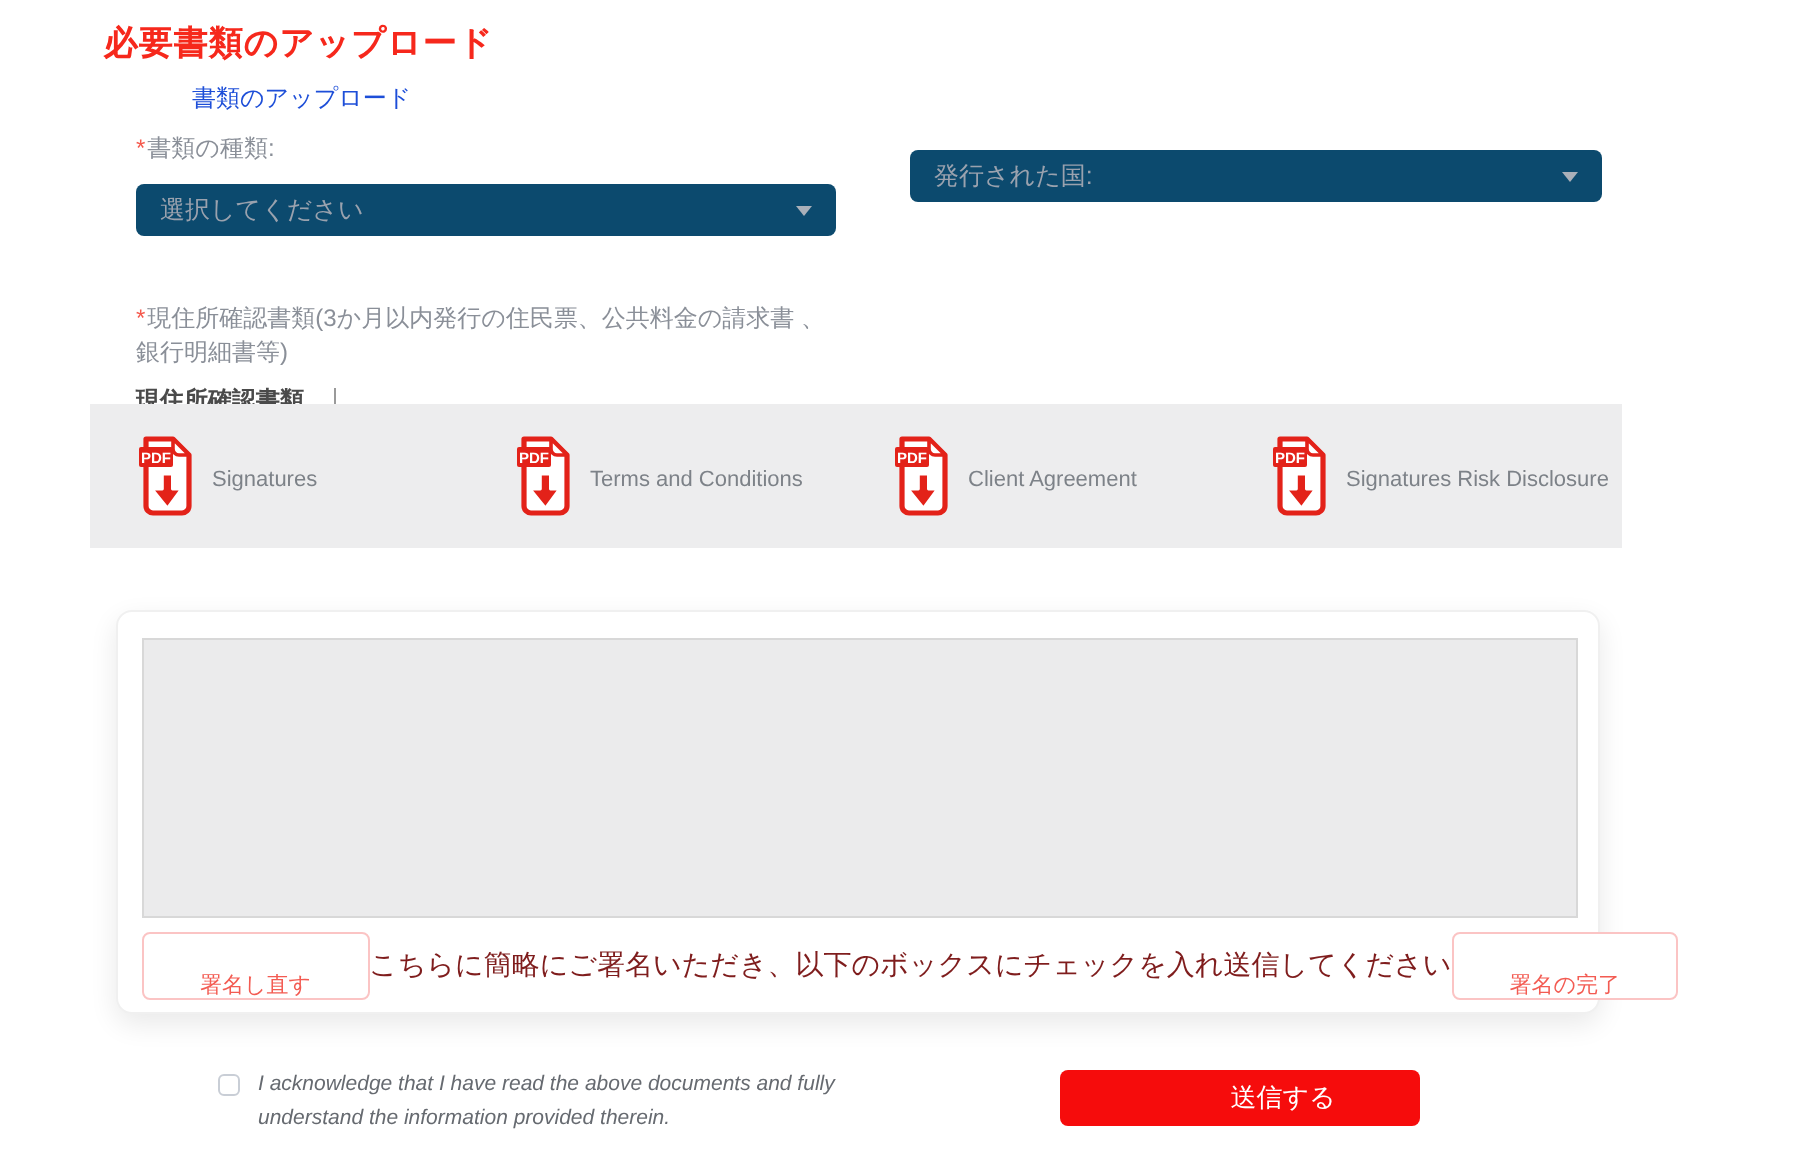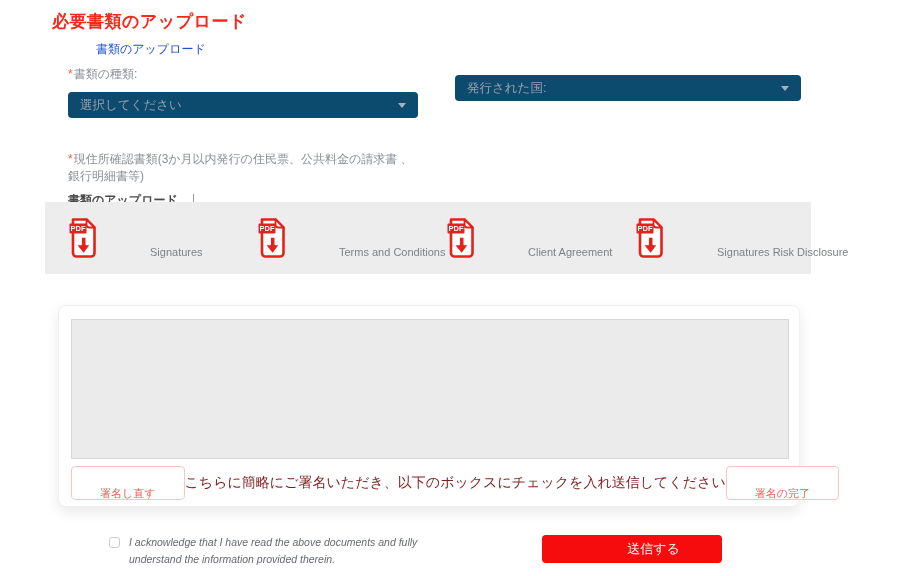--- a/index.html
+++ b/index.html
@@ -40,21 +40,21 @@
     display: flex; align-items: center; cursor: pointer;
   }
   .file-input-text { font-size: 12px; font-weight: bold; color: #4a4a4a; }
   .text-cursor { display: inline-block; width: 1px; height: 13px; background: #9a9a9a; margin-left: 5px; }
   
   .doc-strip {
     position: absolute; left: 45px; top: 202px; width: 766px; height: 72px;
     background: #ededee; display: flex; align-items: center;
   }
   .doc-item {
-    width: 189px; display: flex; align-items: flex-end; padding-left: 23px; cursor: pointer; gap: 44px;
+    width: 189px; display: flex; align-items: center; padding-left: 23px; cursor: pointer;
   }
   .doc-item .pdf-svg { flex: 0 0 auto; }
   .doc-label { font-size: 11px; color: #7d8288; margin-left: 10px; margin-top: 4px; white-space: nowrap; }
   
   .sign-card {
     position: absolute; left: 58px; top: 305px; width: 742px; height: 202px;
     background: #fff; border: 1px solid #f0f0f0; border-radius: 8px;
     box-shadow: 0 5px 14px rgba(0,0,0,0.09);
   }
   .sign-canvas {
@@ -74,21 +74,21 @@
   .sign-instruction { font-size: 14px; color: #7f1d1d; white-space: nowrap; }
   
   .ack-row { position: absolute; left: 109px; top: 534px; display: flex; }
   .checkbox {
     width: 11px; height: 11px; border: 1px solid #c9ced6; border-radius: 3px;
     background: #fff; margin-top: 3px; cursor: pointer; flex: 0 0 auto;
   }
   .ack-text { margin-left: 9px; font-size: 10.5px; color: #666a70; line-height: 17px; font-style: italic; }
   .ack-text span { display: block; }
   .submit-btn {
-    position: absolute; left: 542px; top: 535px; width: 180px; height: 28px;
+    position: absolute; left: 530px; top: 535px; width: 180px; height: 28px;
     background: #f60c0c; border: none; border-radius: 4px; color: #fff;
     font-size: 13px; cursor: pointer; font-family: inherit; padding-left: 43px;
   }
 </style>
 </head>
 <body>
 
 <div class="screen">
 
   <div class="page-title">必要書類のアップロード</div>
@@ -105,21 +105,21 @@
   <div class="field field-country">
     <div class="select-box">
       <span>発行された国:</span>
       <span class="select-caret"></span>
     </div>
   </div>
 
   <div class="field field-address">
     <div class="field-label"><span class="req">*</span><span>現住所確認書類(3か月以内発行の住民票、公共料金の請求書 、銀行明細書等)</span></div>
     <div class="file-input">
-      <span class="file-input-text">書類のアップロード...</span>
+      <span class="file-input-text">現住所確認書類...</span>
       <span class="text-cursor"></span>
     </div>
   </div>
 
   <div class="doc-strip">
 
     <div class="doc-item">
       <svg class="pdf-svg" width="28" height="40" viewBox="0 0 28 40">
         <path d="M5 1.5 H18.5 L26.5 9.5 V35 A3.5 3.5 0 0 1 23 38.5 H8.5 A3.5 3.5 0 0 1 5 35 Z" fill="#fff" stroke="#e32219" stroke-width="2.6" stroke-linejoin="round"></path>
         <path d="M18.5 1.5 V6.5 A3 3 0 0 0 21.5 9.5 H26.5 Z" fill="#fff" stroke="#e32219" stroke-width="1.8" stroke-linejoin="round"></path>

